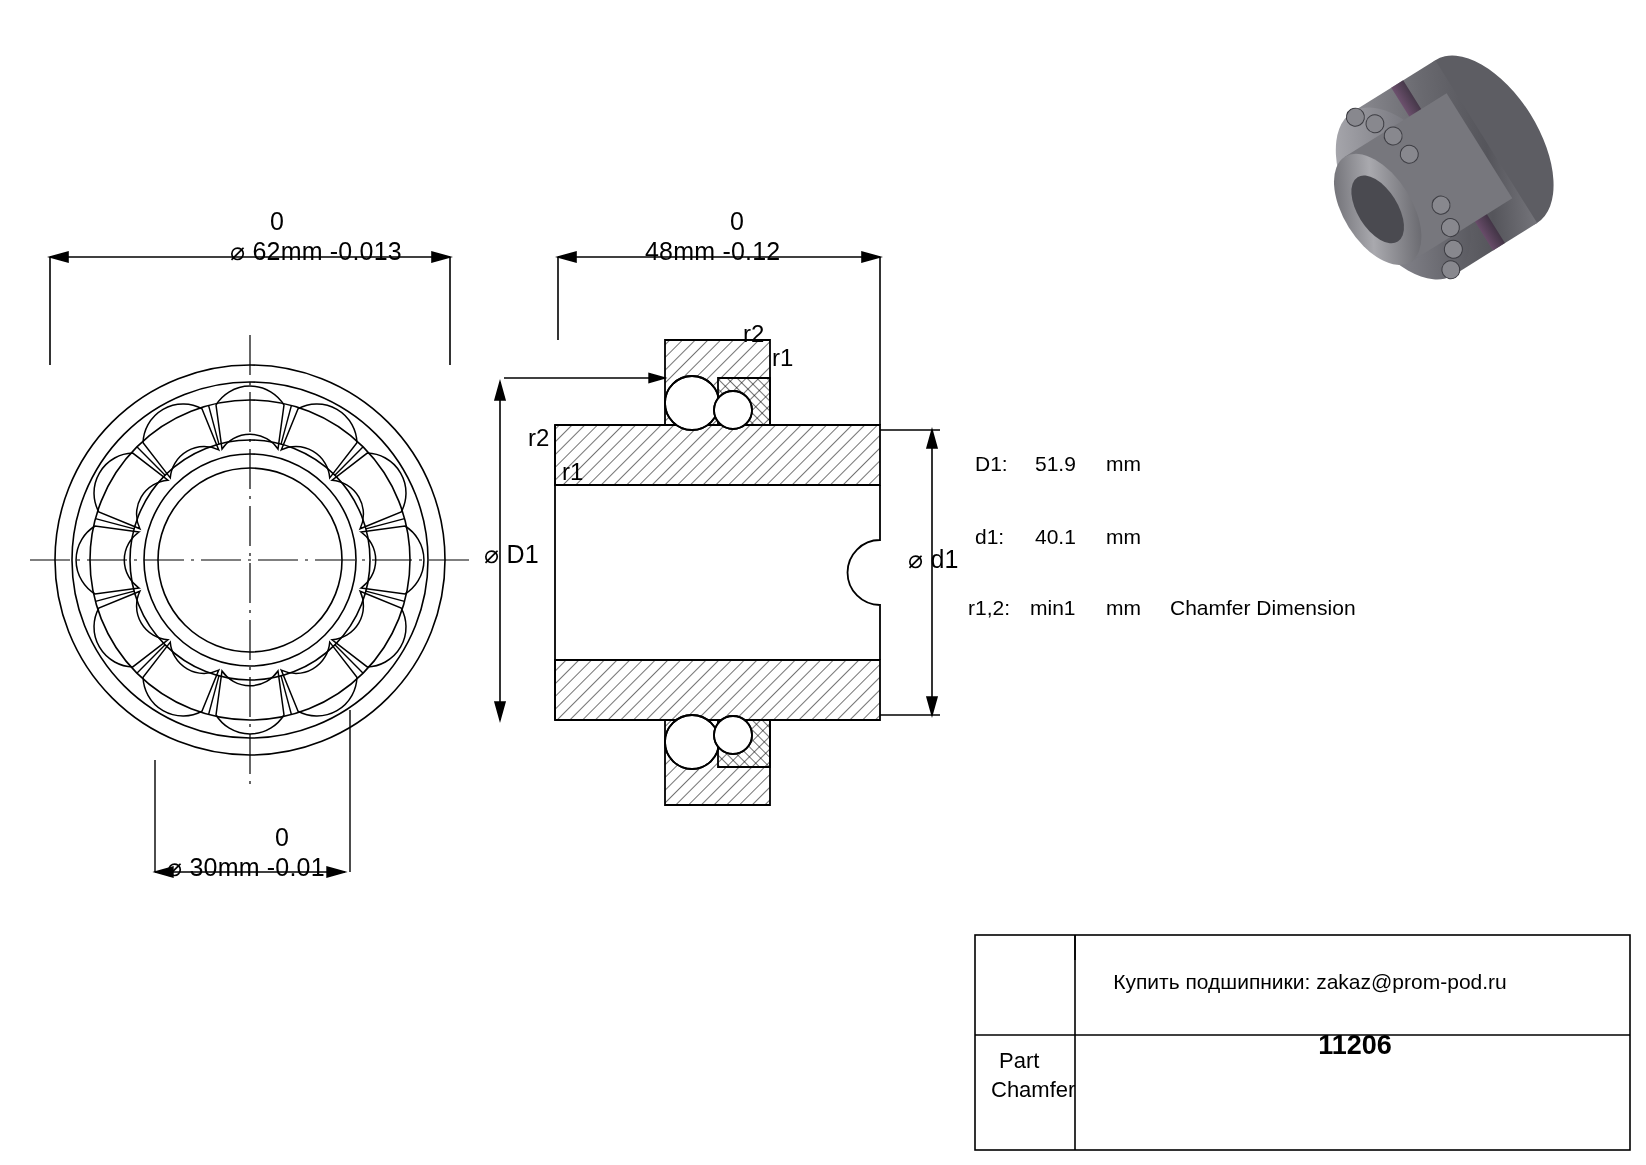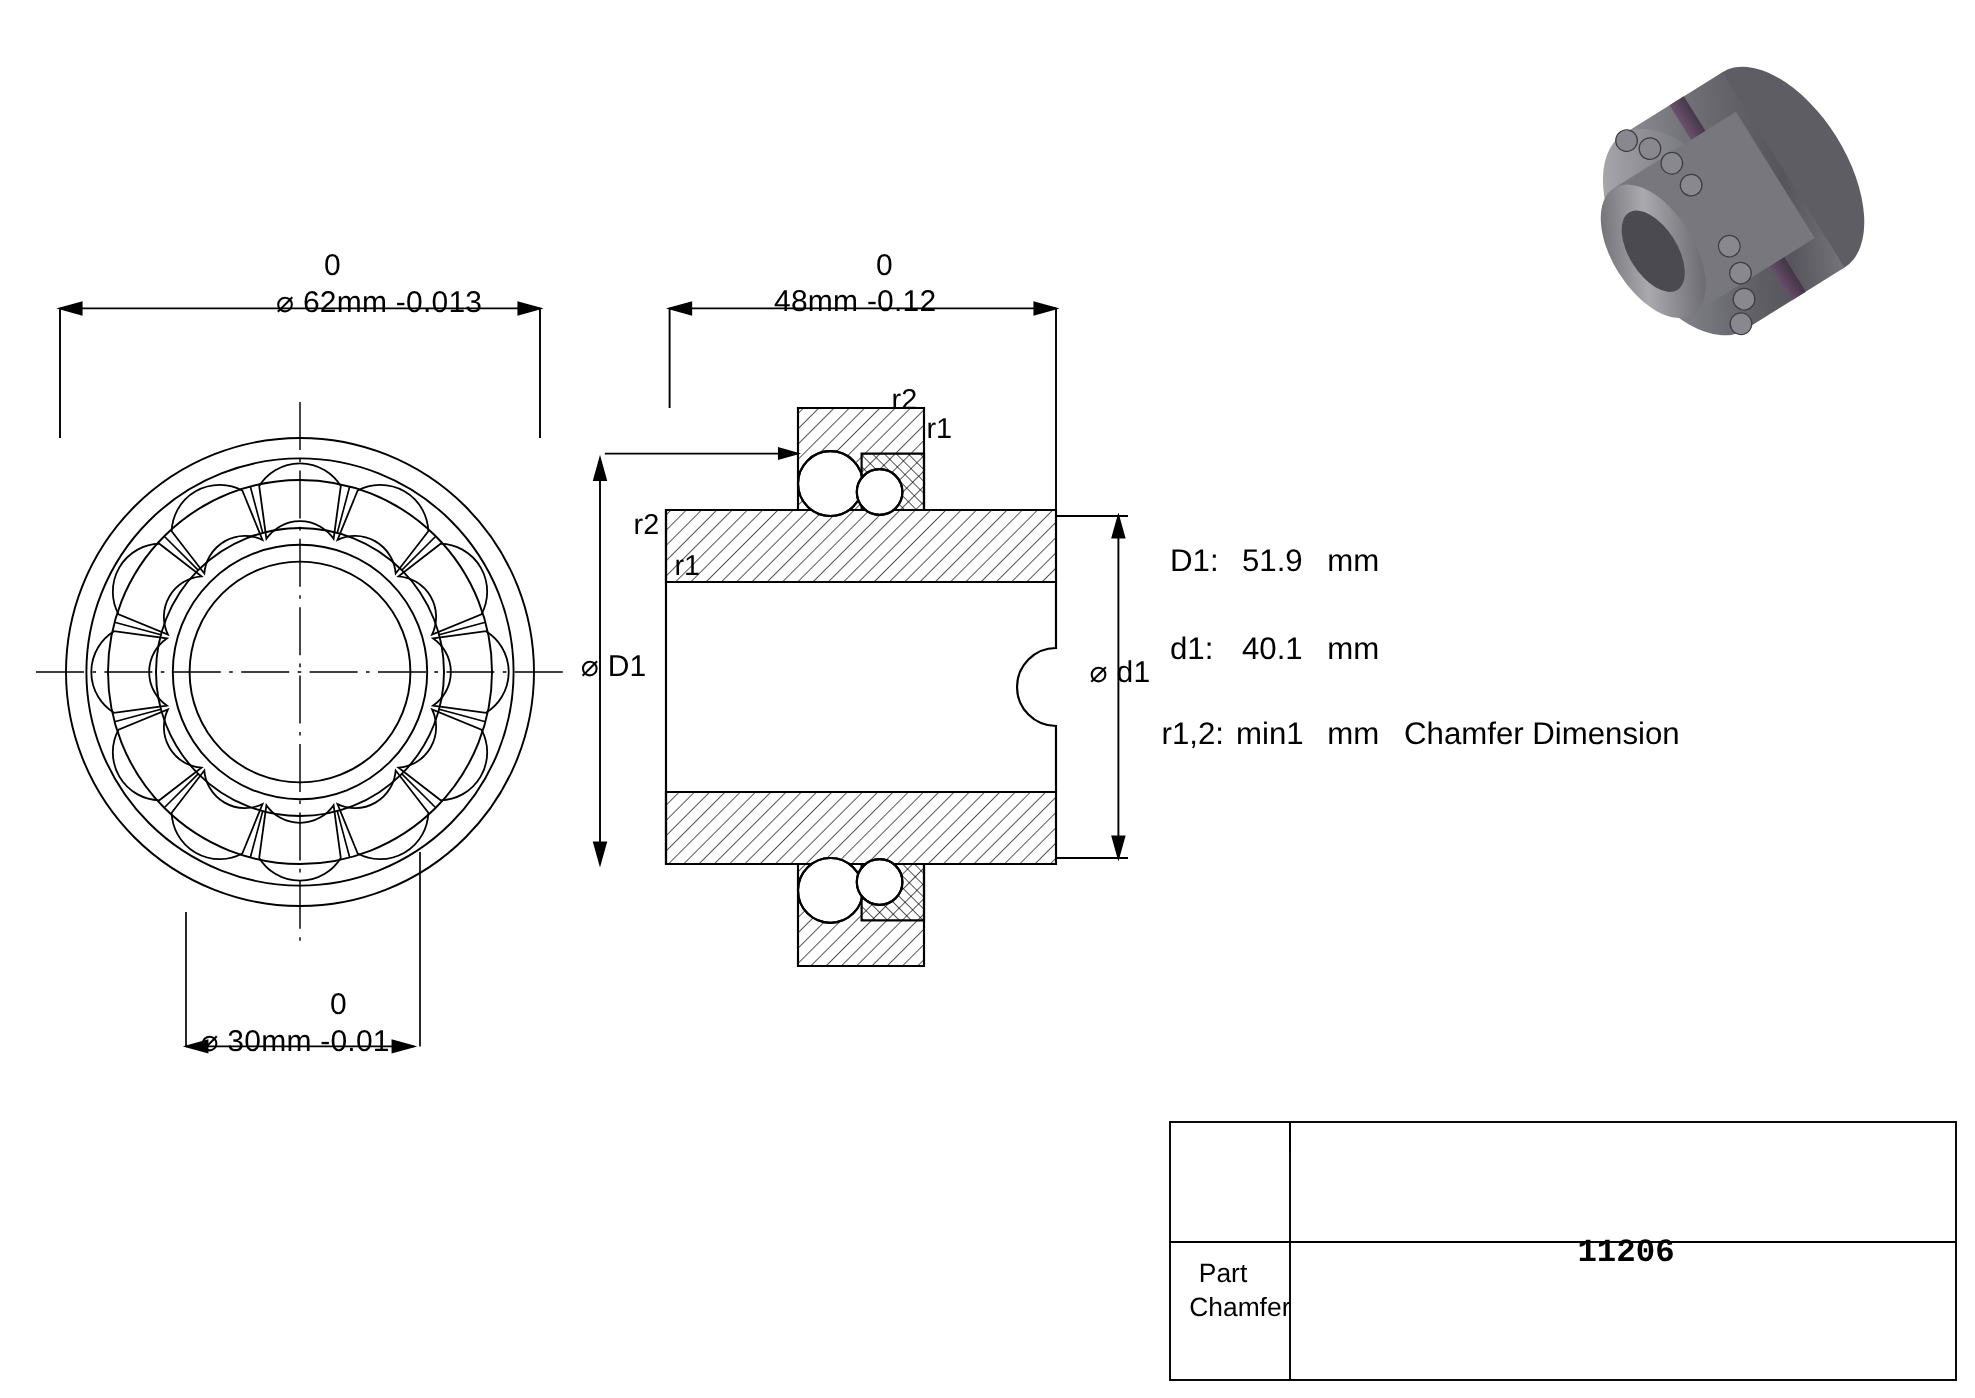--- a/index.html
+++ b/index.html
@@ -3,21 +3,21 @@
 <meta charset="utf-8">
 <style>
   html, body { margin:0; padding:0; background:#ffffff; }
   body { width:1646px; height:1165px; position:relative; font-family:"Liberation Sans", sans-serif; color:#000; overflow:hidden; }
   .stage { position:absolute; left:0; top:0; width:1646px; height:1165px; }
   .lbl { position:absolute; white-space:nowrap; }
 
   
   .dim-text { font-size:25px; letter-spacing:0.2px; }
   .callout { font-size:24px; }
-  .spec { font-size:26px; }
+  .spec { font-size:21px; }
   .tb-text { font-size:21px; }
   .tb-part { font-size:22px;margin-top:12px; }
   .tb-num { font-size:27px; }
   .tb-sub { font-size:20px; }
 
   
   svg { position:absolute; left:0; top:0; overflow:visible; }
 
   
   .render { position:absolute; left:1255px; top:20px; width:380px; height:330px; }
@@ -298,17 +298,18 @@
 
   <svg width="680" height="230" style="left:970px; top:930px;">
     <g stroke="#000" stroke-width="1.6" fill="none">
       <rect x="5" y="5" width="655" height="215"></rect>
       <line x1="5" y1="105" x2="660" y2="105"></line>
       <line x1="105" y1="105" x2="105" y2="220"></line>
       <line x1="105" y1="5" x2="105" y2="30"></line>
       <line x1="105" y1="5" x2="105" y2="105" stroke-dasharray="0"></line>
     </g>
   </svg>
+  <div class="lbl tb-text" style="left:1010px; top:970px; width:600px; text-align:center;">Купить подшипники: zakaz@prom-pod.ru</div>
   <div class="lbl tb-part" style="left:999px; top:1036px;">Part</div>
   <div class="lbl tb-part" style="left:991px; top:1065px;">Chamfer</div>
-  <div class="lbl tb-num" style="left:1080px; top:1030px; width:550px; text-align:center; font-weight:bold;font-family:Liberation Mono, monospace;">11206</div>
+  <div class="lbl tb-num" style="left:1080px; top:1030px; width:550px; text-align:center; font-weight:bold;">11206</div>
 
 </div>
 
 </body></html>

